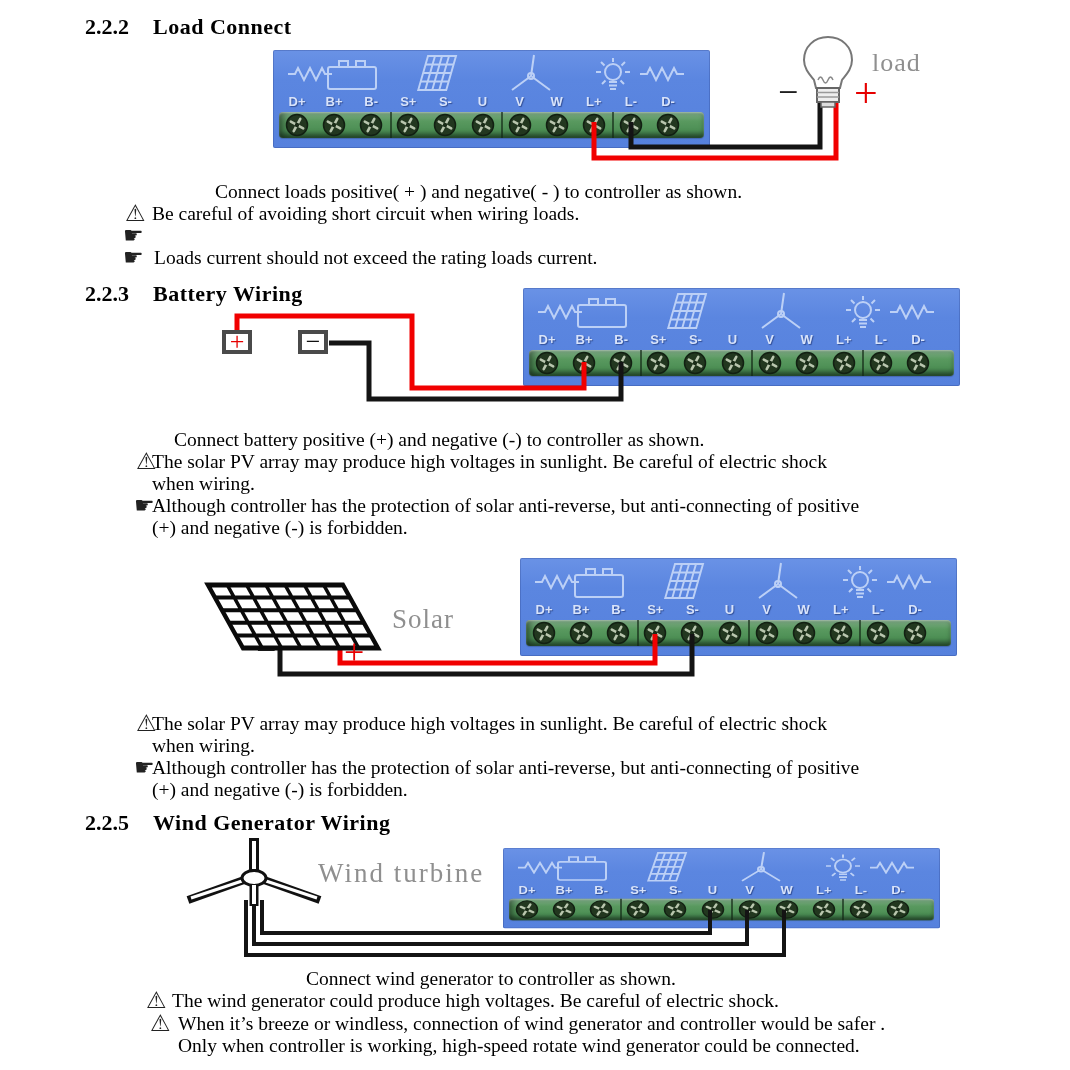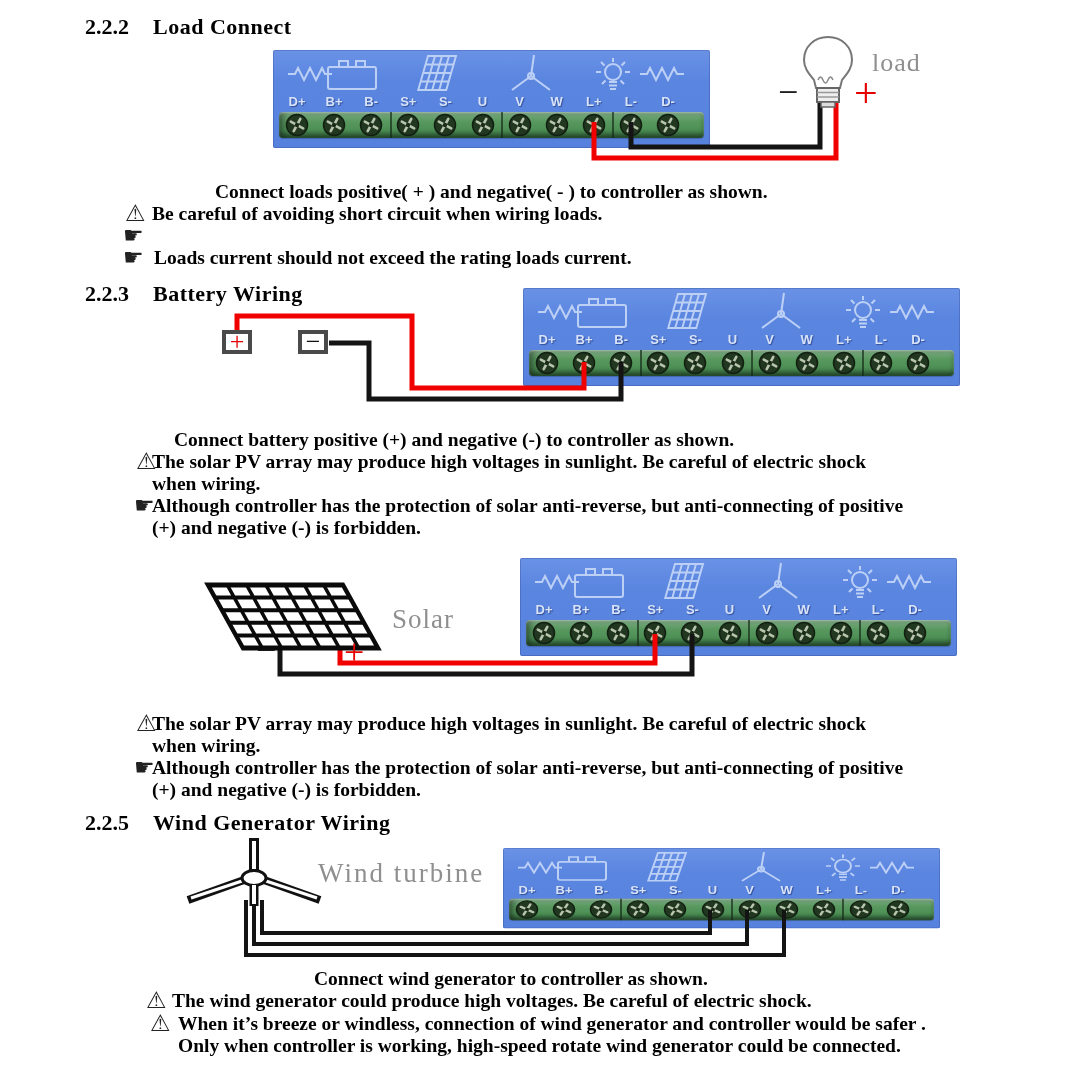--- a/index.html
+++ b/index.html
@@ -1,20 +1,20 @@
 <!DOCTYPE html>
 <html><head>
 <meta charset="utf-8">
 <style>
   html,body{margin:0;padding:0;background:#fff;}
   .page{position:relative;width:1070px;height:1070px;background:#fff;overflow:hidden;
         font-family:"Liberation Serif",serif;color:#000;}
   .heading{position:absolute;font-weight:bold;font-size:22px;white-space:nowrap;z-index:40;}
   .heading .ttl{margin-left:24px;letter-spacing:.5px;}
-  .bl{position:absolute;font-size:19.5px;white-space:nowrap;z-index:40;font-weight:bold;}
+  .bl{position:absolute;font-size:19.5px;white-space:nowrap;z-index:40;}
   .line-icon{position:absolute;font-family:"DejaVu Sans",sans-serif;font-size:23px;line-height:1;z-index:40;color:#222;}
   .devlabel{position:absolute;color:#8f8f8f;font-size:26px;letter-spacing:1px;z-index:35;white-space:nowrap;}
   .sign{position:absolute;font-size:36px;line-height:1;z-index:35;color:#111;}
   .sign.red{color:#e60000;}
   
   .controller{position:absolute;width:437px;height:98px;z-index:10;border-radius:2px;
       background:linear-gradient(180deg,#6a92e6,#5b86e0 30%,#5681dd);
       box-shadow:inset 0 0 0 1px rgba(30,50,120,.25);}
   .squash{transform:scale(1,.82);transform-origin:0 0;}
   .c-icon{position:absolute;}
@@ -660,21 +660,21 @@
     <line x1="64" y1="52" x2="8" y2="72" stroke="#111" stroke-width="8"></line>
     <line x1="62" y1="53" x2="11" y2="70" stroke="#fff" stroke-width="3"></line>
     <line x1="84" y1="52" x2="140" y2="72" stroke="#111" stroke-width="8"></line>
     <line x1="86" y1="53" x2="137" y2="70" stroke="#fff" stroke-width="3"></line>
     <ellipse cx="74" cy="50" rx="12" ry="7.5" fill="#fff" stroke="#111" stroke-width="3"></ellipse>
     <line x1="74" y1="57" x2="74" y2="78" stroke="#111" stroke-width="9"></line>
     <line x1="74" y1="57" x2="74" y2="76" stroke="#fff" stroke-width="4"></line>
   </svg>
   <span class="devlabel" style="left:318px;top:858px;font-size:27px;letter-spacing:2px">Wind turbine</span>
 
-  <div class="bl" style="left:314px;top:968px">Connect wind generator to controller as shown.</div>
+  <div class="bl" style="left:306px;top:968px">Connect wind generator to controller as shown.</div>
   <span class="line-icon" style="left:146px;top:989px">⚠</span>
   <div class="bl" style="left:172px;top:990px">The wind generator could produce high voltages. Be careful of electric shock.</div>
   <span class="line-icon" style="left:150px;top:1012px">⚠</span>
   <div class="bl" style="left:178px;top:1013px">When it’s breeze or windless, connection of wind generator and controller would be safer .</div>
   <div class="bl" style="left:178px;top:1035px">Only when controller is working, high-speed rotate wind generator could be connected.</div>
 
   <svg class="wires" width="1070" height="1070" viewBox="0 0 1070 1070" fill="none">
 
     <path d="M820 100V147H631V122" stroke="#141414" stroke-width="5"></path>
     <path d="M836 100V158H594V122" stroke="#f10000" stroke-width="5"></path>

